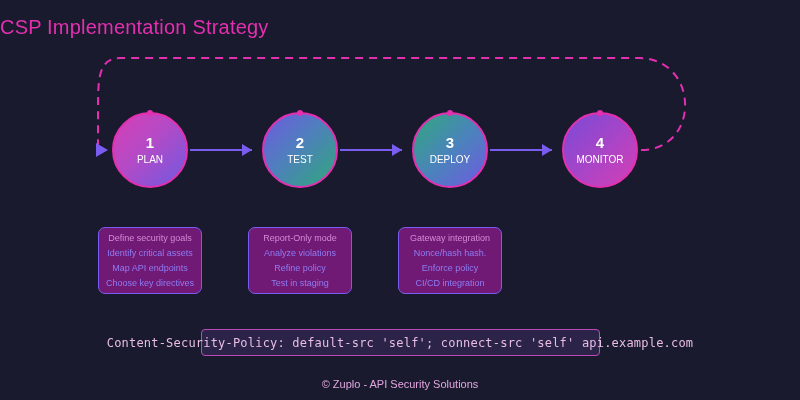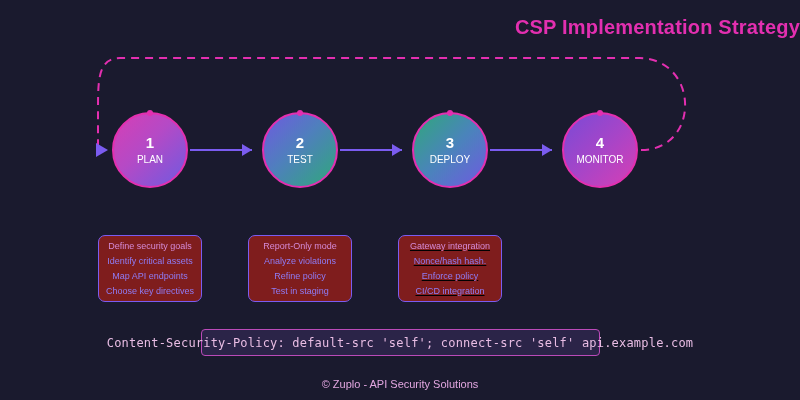--- a/index.html
+++ b/index.html
@@ -7,22 +7,22 @@
     width:800px;height:400px;overflow:hidden;
     background:#1a1a2e;
     font-family:"Liberation Sans", sans-serif;
     position:relative;
   }
   .stage{position:absolute;inset:0;}
 
   
   .title{
     position:absolute;top:16px;left:0;width:800px;
-    text-align:right;
-    font-size:20px;font-weight:bold;
+    text-align:left;
+    font-size:20px;font-weight:normal;
     color:#e32fb0;
     letter-spacing:.2px;
   }
 
   
   .svg-layer{position:absolute;left:0;top:0;width:800px;height:400px;}
 
   
   .node{
     position:absolute;width:76px;height:76px;border-radius:50%;
@@ -40,30 +40,30 @@
   #node0{left:112px;top:112px;background:linear-gradient(135deg,#d63fb5 0%,#b44ac6 45%,#6f5ae0 100%);}
   #node1{left:262px;top:112px;background:linear-gradient(135deg,#6f5ae0 0%,#4f7fbd 45%,#2fa87a 100%);}
   #node2{left:412px;top:112px;background:linear-gradient(135deg,#2fa87a 0%,#4a84bb 50%,#6f5ae0 100%);}
   #node3{left:562px;top:112px;background:linear-gradient(135deg,#7a4ad6 0%,#a645c8 50%,#d63fb5 100%);}
 
   
   .detail{
     position:absolute;top:227px;width:104px;height:67px;
     box-sizing:border-box;
     border:1px solid #7b5cf0;border-radius:7px;
-    background:#7f1d1d;
-    display:flex;flex-direction:column;align-items:center;justify-content:center;margin-top:8px;
+    background:#701a75;
+    display:flex;flex-direction:column;align-items:center;justify-content:center;
   }
   .detail .line{
     font-size:9px;line-height:15px;color:#8f7cf5;white-space:nowrap;
   }
   .detail .line.first{color:#d48ad6;}
   #box0{left:98px;}
   #box1{left:248px;}
-  #box2{left:398px;text-decoration:underline;}
+  #box2{left:398px;}
   #box3{left:548px;}
 
   
   .code-text{
     position:absolute;left:0;top:336px;width:800px;text-align:center;
     font-family:"DejaVu Sans Mono", monospace;
     font-size:12px;color:#e9bde4;letter-spacing:.2px;
     white-space:nowrap;z-index:3;
   }
   .code-box{

